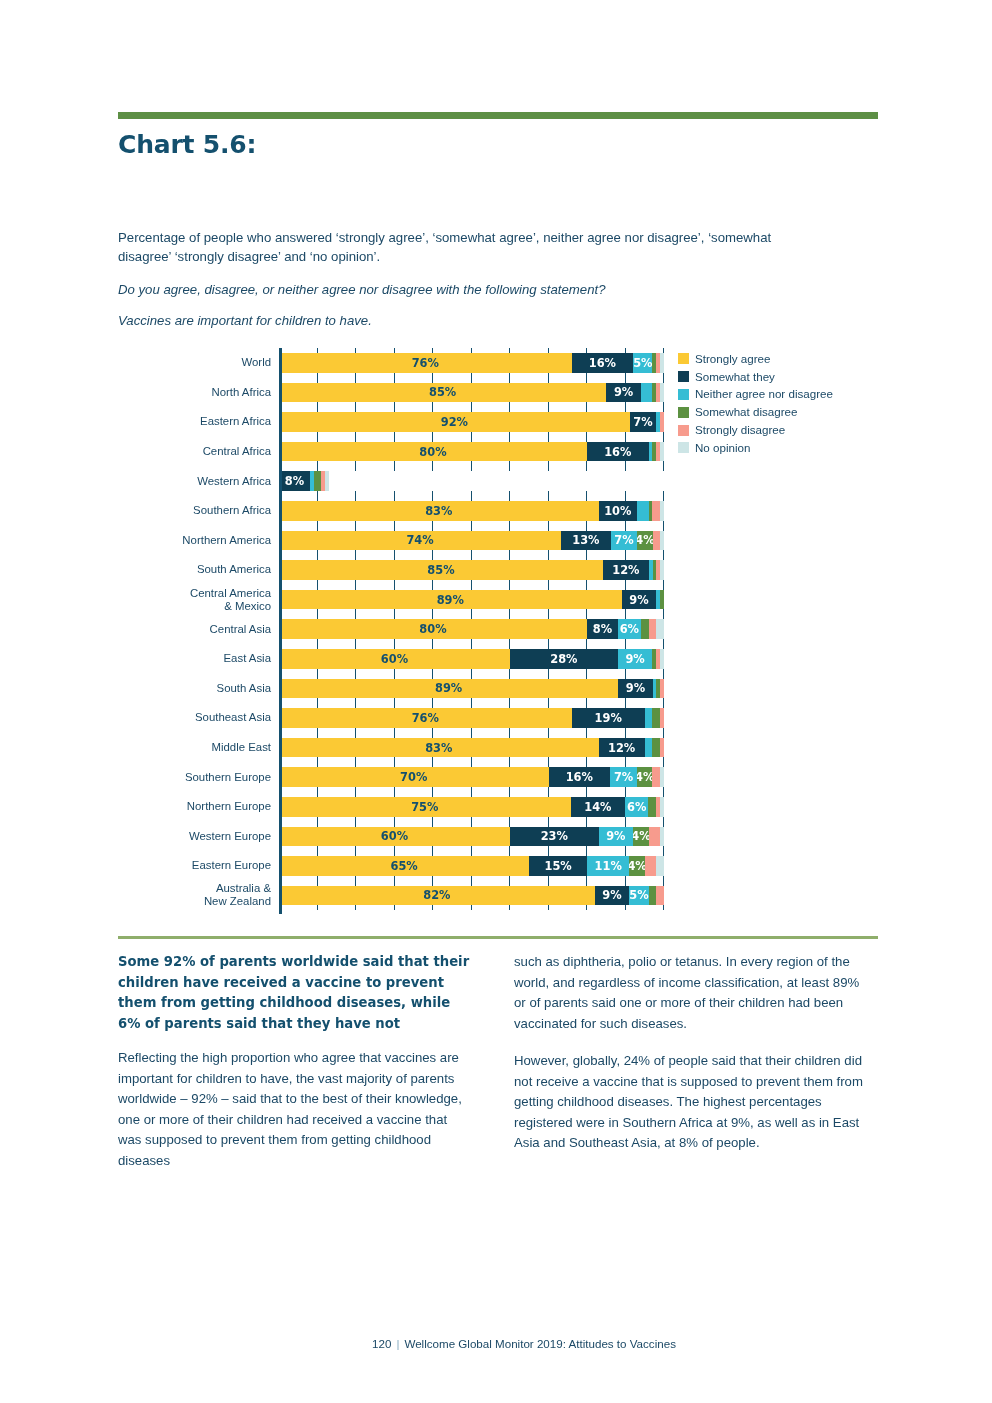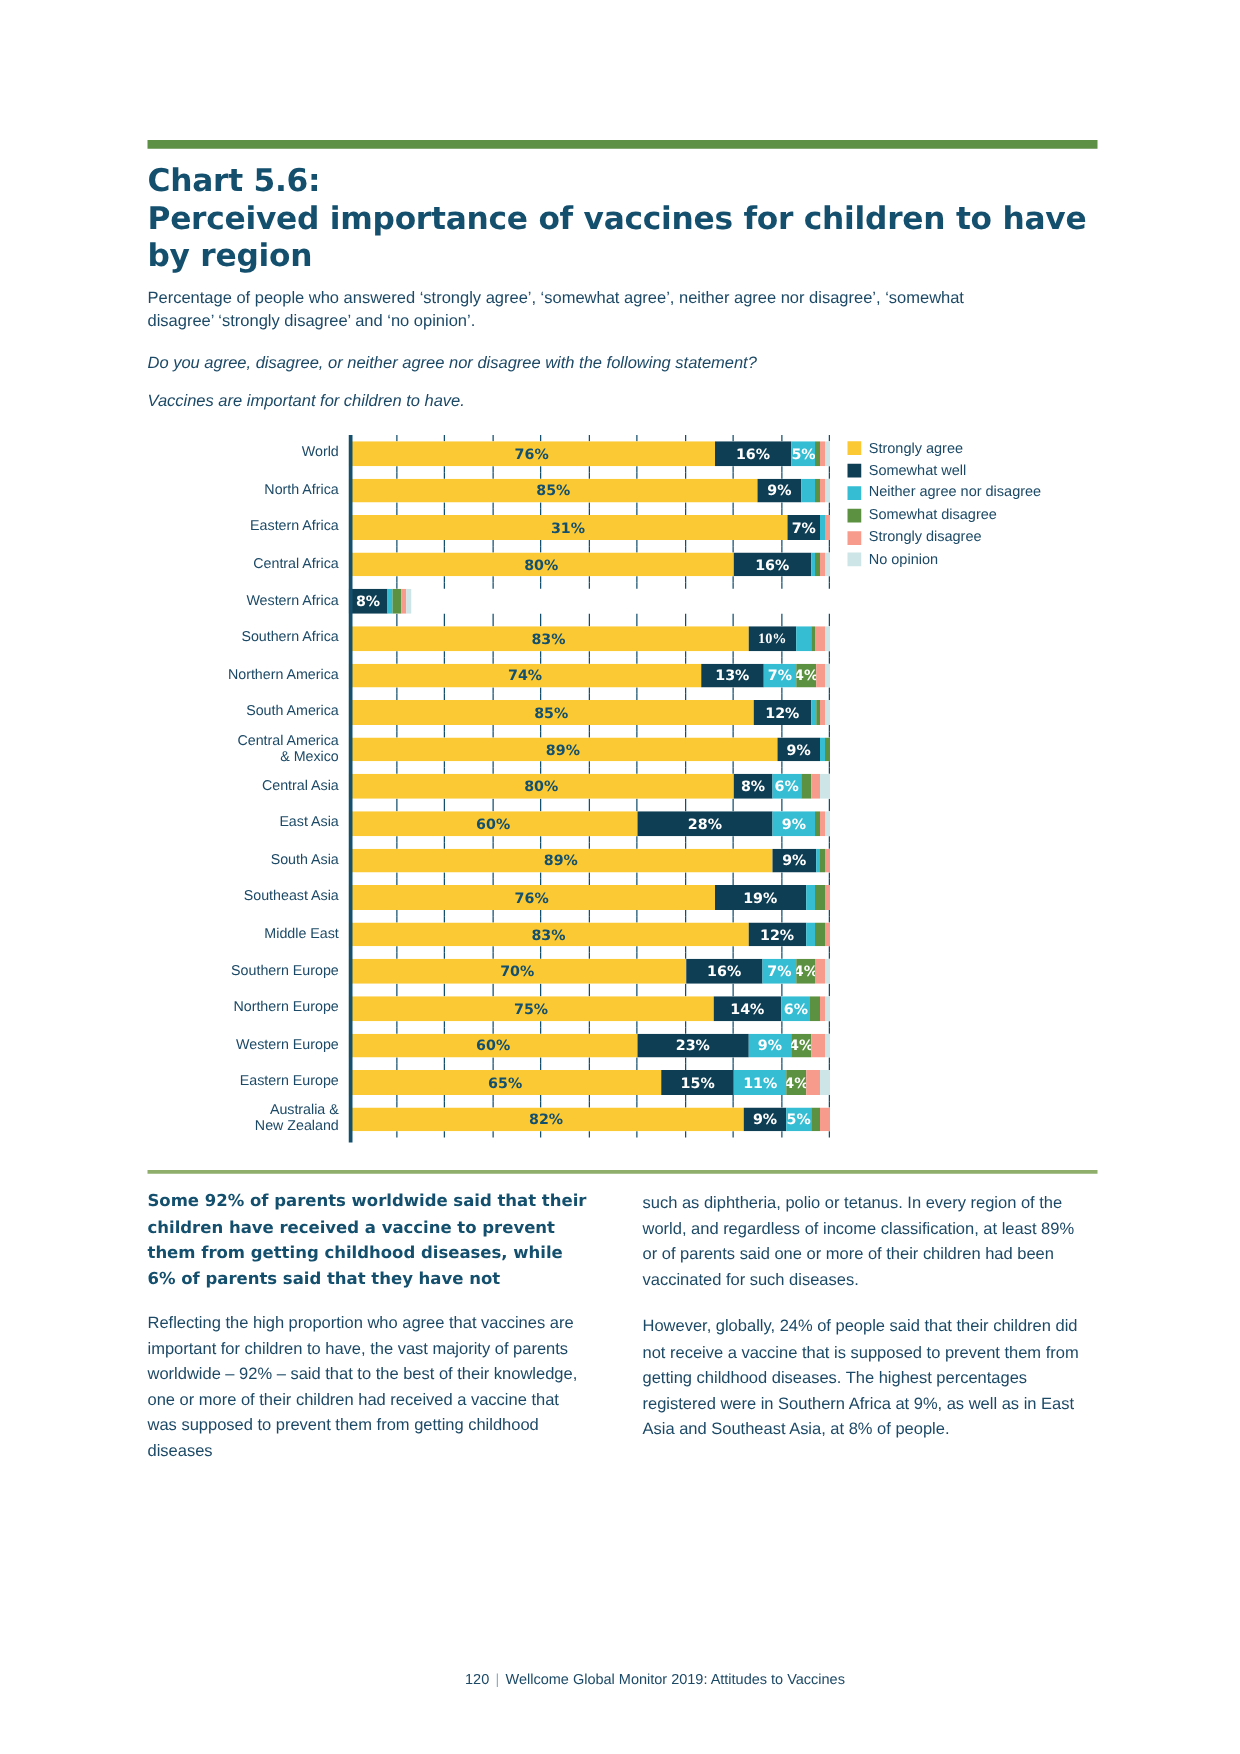--- a/index.html
+++ b/index.html
@@ -258,21 +258,20 @@
 </style>
 </head>
 <body>
 
 <div class="page">
 
   <div class="top-rule"></div>
 
   <div class="chart-head">
     <div class="chart-num">Chart 5.6:</div>
-    <div class="chart-title">Perceived importance of vaccines for children to have by region</div>
   </div>
 
   <div class="subnote">Percentage of people who answered ‘strongly agree’, ‘somewhat agree’, neither agree nor disagree’, ‘somewhat disagree’ ‘strongly disagree’ and ‘no opinion’.</div>
   <div class="question">Do you agree, disagree, or neither agree nor disagree with the following statement?</div>
   <div class="statement">Vaccines are important for children to have.</div>
 
   <div class="chart-wrap">
     <div class="chart-grid" id="chart-grid">
         <div class="row">
           <div class="row-label">World</div>
@@ -374,21 +373,21 @@
               <span class="tick bot" style="left: 268.5px;"></span>
               <span class="tick" style="left: 307px;"></span>
               <span class="tick bot" style="left: 307px;"></span>
               <span class="tick" style="left: 345.5px;"></span>
               <span class="tick bot" style="left: 345.5px;"></span>
               <span class="tick" style="left: 384px;"></span>
               <span class="tick bot" style="left: 384px;"></span>
             </div>
             <div class="bar">
               <div class="seg sa" style="background: rgb(251, 201, 52); width: 350.693px; flex: 0 0 350.693px;">
-                <span>31%</span>
+                <span>92%</span>
               </div>
               <div class="seg swa" style="background: rgb(14, 62, 84); width: 26.6832px; flex: 0 0 26.6832px;">
                 <span>7%</span>
               </div>
               <div class="seg nei" style="background: rgb(53, 189, 212); width: 3.81188px; flex: 0 0 3.81188px;"></div>
               <div class="seg sd" style="background: rgb(247, 155, 141); width: 3.81188px; flex: 0 0 3.81188px;"></div>
             </div>
           </div>
         </div>
         <div class="row">
@@ -488,21 +487,21 @@
               <span class="tick bot" style="left: 307px;"></span>
               <span class="tick" style="left: 345.5px;"></span>
               <span class="tick bot" style="left: 345.5px;"></span>
               <span class="tick" style="left: 384px;"></span>
               <span class="tick bot" style="left: 384px;"></span>
             </div>
             <div class="bar">
               <div class="seg sa" style="background: rgb(251, 201, 52); width: 319.55px; flex: 0 0 319.55px;">
                 <span>83%</span>
               </div>
-              <div class="seg swa" style="background: rgb(14, 62, 84); width: 38.5px; flex: 0 0 38.5px; font-family: Liberation Serif, serif;">
+              <div class="seg swa" style="background: rgb(14, 62, 84); width: 38.5px; flex: 0 0 38.5px;">
                 <span>10%</span>
               </div>
               <div class="seg nei" style="background: rgb(53, 189, 212); width: 11.55px; flex: 0 0 11.55px;"></div>
               <div class="seg swd" style="background: rgb(92, 145, 65); width: 3.85px; flex: 0 0 3.85px;"></div>
               <div class="seg sd" style="background: rgb(247, 155, 141); width: 7.7px; flex: 0 0 7.7px;"></div>
               <div class="seg no" style="background: rgb(205, 229, 230); width: 3.85px; flex: 0 0 3.85px;"></div>
             </div>
           </div>
         </div>
         <div class="row">
@@ -1036,21 +1035,21 @@
     <div class="axis-line"></div>
 
     <div class="legend">
       <div id="legend-items">
           <div class="legend-item">
             <span class="legend-swatch" style="background: rgb(251, 201, 52);"></span>
             <span class="legend-label">Strongly agree</span>
           </div>
           <div class="legend-item">
             <span class="legend-swatch" style="background: rgb(14, 62, 84);"></span>
-            <span class="legend-label">Somewhat well</span>
+            <span class="legend-label">Somewhat they</span>
           </div>
           <div class="legend-item">
             <span class="legend-swatch" style="background: rgb(53, 189, 212);"></span>
             <span class="legend-label">Neither agree nor disagree</span>
           </div>
           <div class="legend-item">
             <span class="legend-swatch" style="background: rgb(92, 145, 65);"></span>
             <span class="legend-label">Somewhat disagree</span>
           </div>
           <div class="legend-item">

